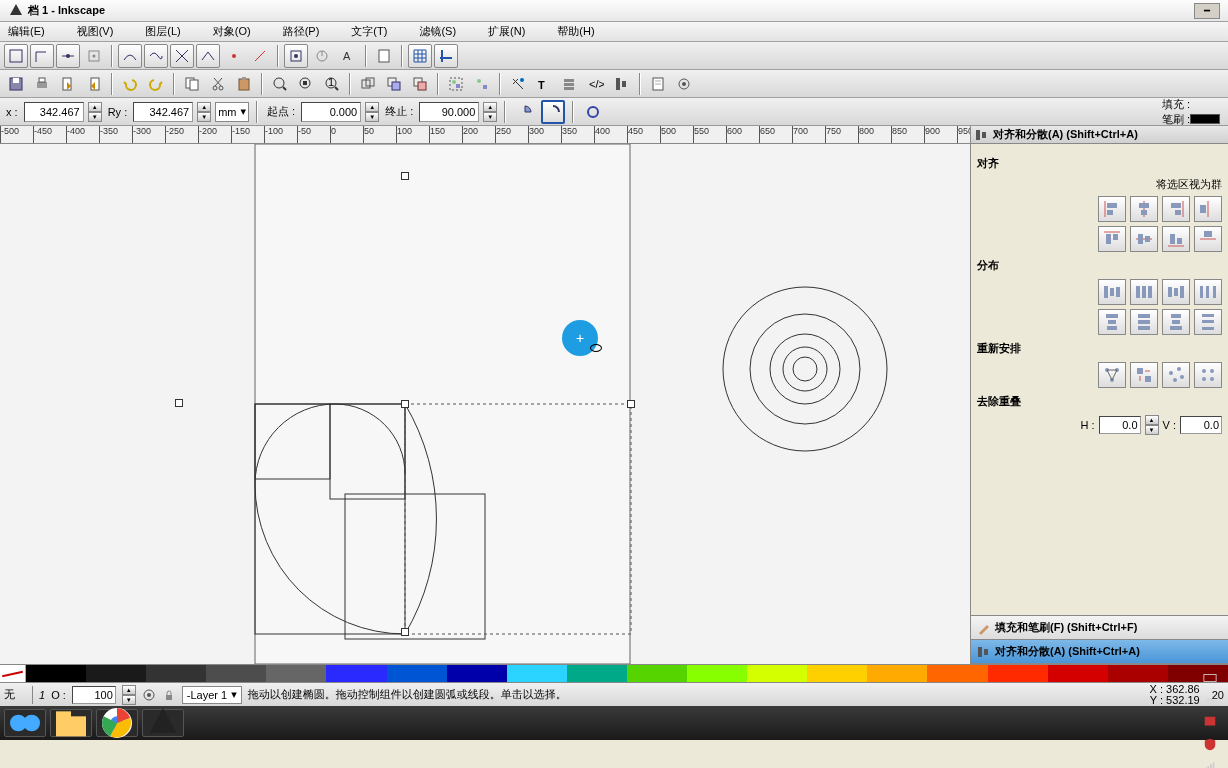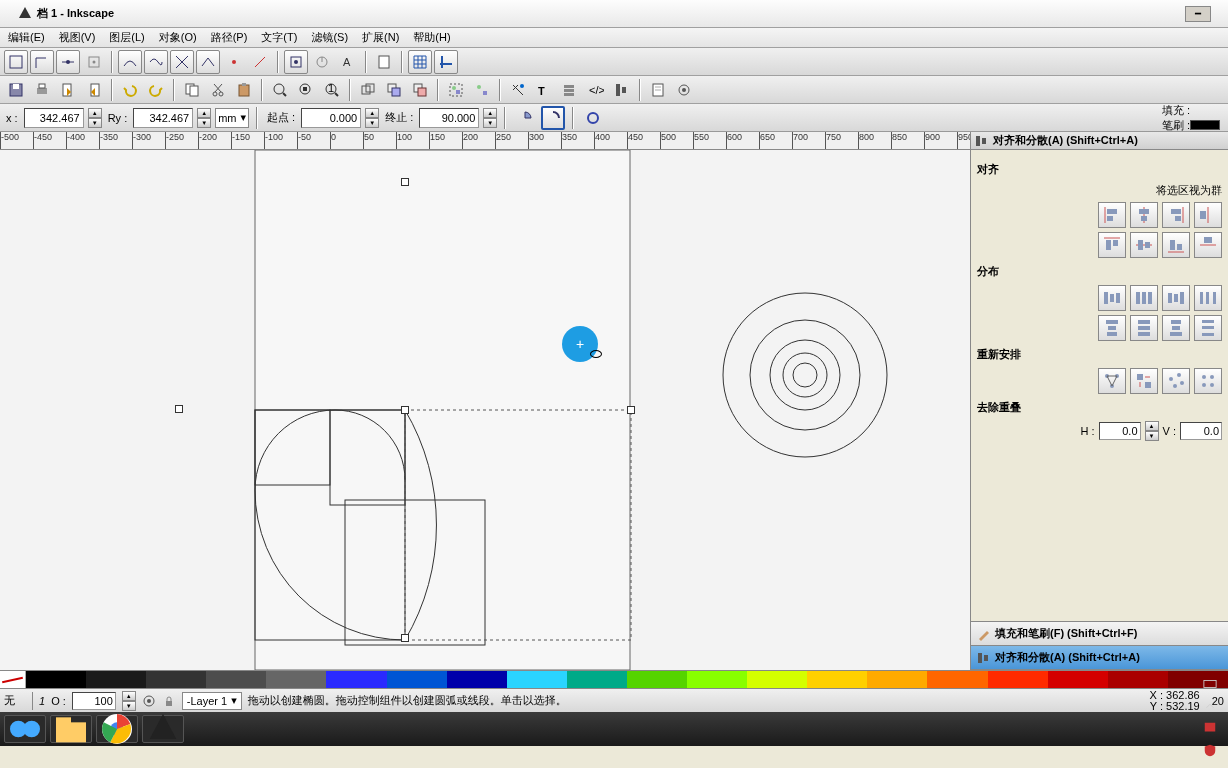--- a/index.html
+++ b/index.html
@@ -1,23 +1,23 @@
 <!DOCTYPE html>
 <html><head>
 <meta charset="utf-8">
 <style>
 * { margin: 0; padding: 0; box-sizing: border-box; font-family: "Microsoft YaHei", sans-serif; font-size: 11px; }
 body { width: 1228px; height: 768px; background: #ece9d8; overflow: hidden; position: relative; }
-.title-bar { height: 28px; background: linear-gradient(#fdfdfd,#e8e8e8); display: flex; align-items: center; padding: 0 17px; border-bottom: 1px solid #a0a0a0; }
+.title-bar { height: 22px; background: linear-gradient(#fdfdfd,#e8e8e8); display: flex; align-items: center; padding: 0 8px; border-bottom: 1px solid #a0a0a0; }
 .title-bar .icon { width: 16px; height: 16px; margin-right: 4px; }
 .title-text { flex: 1; font-weight: bold; }
 .win-controls { display: flex; gap: 2px; }
 .win-btn { width: 26px; height: 16px; background: #d4d0c8; border: 1px solid #888; display: flex; align-items: center; justify-content: center; font-size: 10px; }
 
-.menu-bar { height: 20px; background: linear-gradient(#f5f5f5,#e4e4e4); display: flex; align-items: center; padding: 0 4px; gap: 6px; border-bottom: 1px solid #a0a0a0; }
+.menu-bar { height: 20px; background: linear-gradient(#f5f5f5,#e4e4e4); display: flex; align-items: center; padding: 0 4px; gap: 24px; border-bottom: 1px solid #a0a0a0; }
 .menu-item { padding: 2px 4px; cursor: default; }
 
 .toolbar-row { height: 28px; background: linear-gradient(#f0f0f0,#d8d8d8); display: flex; align-items: center; padding: 0 4px; gap: 2px; border-bottom: 1px solid #a0a0a0; }
 .tb-btn { width: 24px; height: 24px; border: 1px solid transparent; display: flex; align-items: center; justify-content: center; background: transparent; cursor: pointer; }
 .tb-btn.raised { border: 1px solid #888; background: linear-gradient(#fff,#ddd); border-radius: 2px; }
 .tb-sep { width: 2px; height: 22px; border-left: 1px solid #888; border-right: 1px solid #fff; margin: 0 3px; }
 .tb-btn svg { width: 16px; height: 16px; }
 
 .param-row { height: 28px; background: linear-gradient(#f0f0f0,#d8d8d8); display: flex; align-items: center; padding: 0 4px; gap: 4px; border-bottom: 1px solid #999; }
 .param-row label { padding: 0 2px; }

